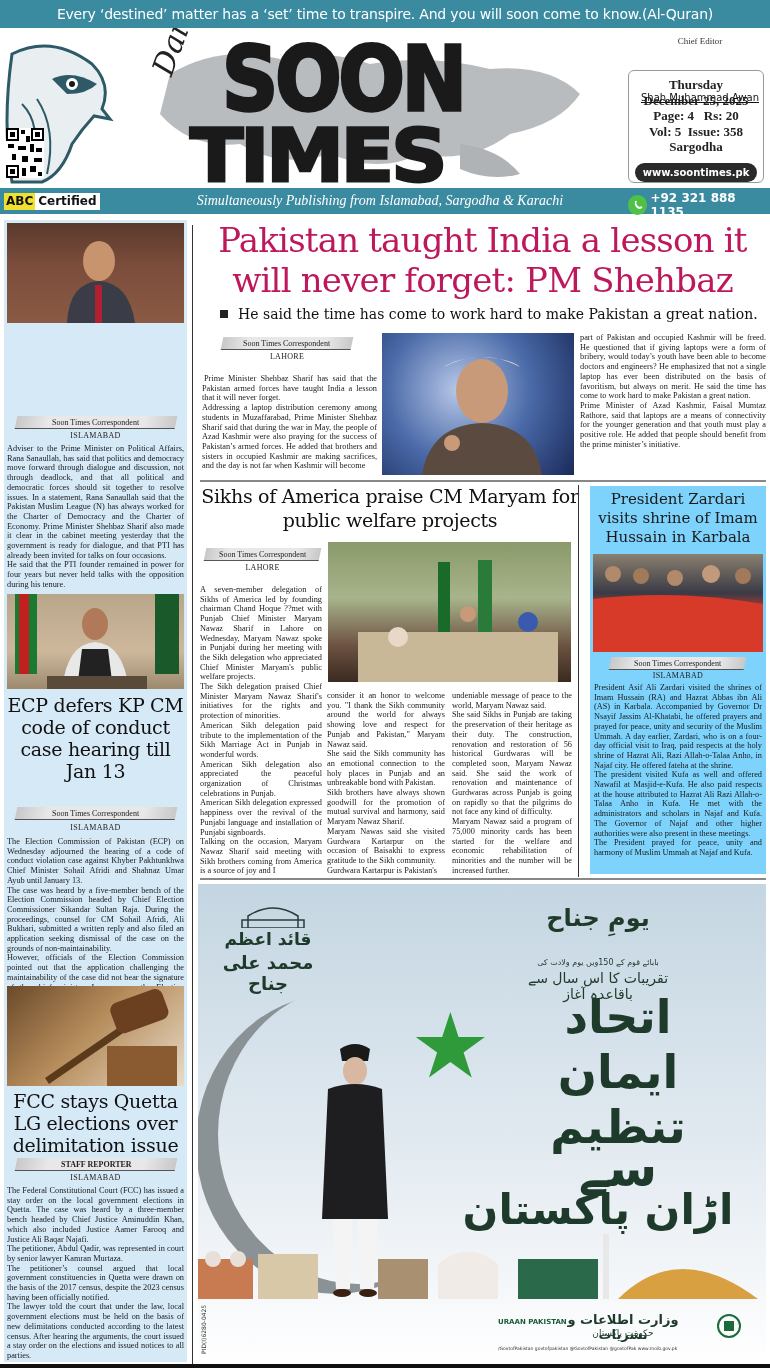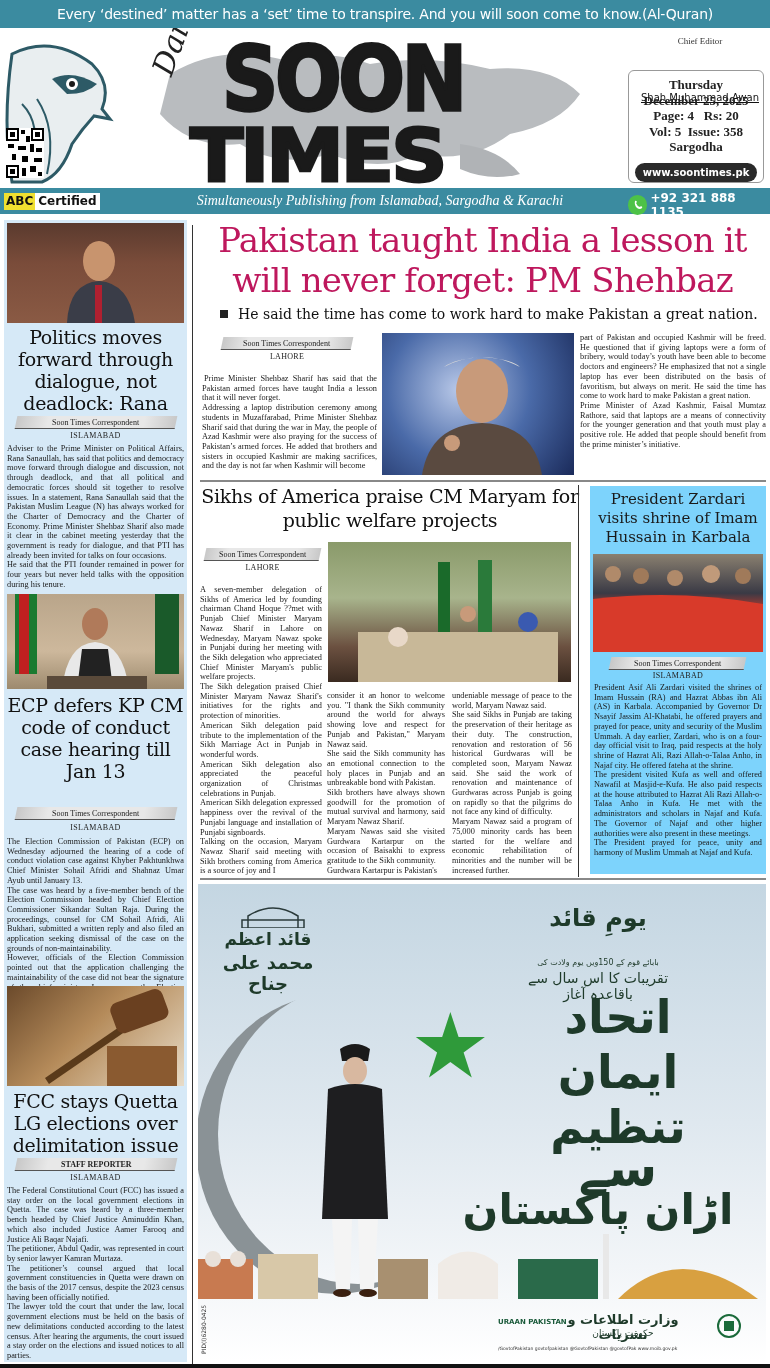--- a/index.html
+++ b/index.html
@@ -160,21 +160,20 @@
 </div>
 
 <div class="left-col">
   <div class="img img-rana">
     <svg width="177" height="100" viewBox="0 0 177 100">
         <ellipse cx="92" cy="38" rx="16" ry="20" fill="#c8946e"></ellipse>
         <path d="M60,100 Q62,60 92,58 Q122,60 128,100 Z" fill="#3a3d48"></path>
         <rect x="88" y="62" width="7" height="38" fill="#b02030"></rect>
       </svg>
   </div>
-  <div class="side-headline" style="top:106px;">Politics moves forward through dialogue, not deadlock: Rana</div>
   <div class="byline" style="top:196px;"><span>Soon Times Correspondent</span></div>
   <div class="dateline" style="left:0;width:183px;top:211px;">ISLAMABAD</div>
   <div class="body-text" style="left:3px;top:224px;width:177px;">
     <p>Adviser to the Prime Minister on Political Affairs, Rana Sanaullah, has said that politics and democracy move forward through dialogue and discussion, not through deadlock, and that all political and democratic forces should sit together to resolve issues. In a statement, Rana Sanaullah said that the Pakistan Muslim League (N) has always worked for the Charter of Democracy and the Charter of Economy. Prime Minister Shehbaz Sharif also made it clear in the cabinet meeting yesterday that the government is ready for dialogue, and that PTI has already been invited for talks on four occasions.</p>
     <p>He said that the PTI founder remained in power for four years but never held talks with the opposition during his tenure.</p>
   </div>
 
   <div class="img img-ecp">
     <svg width="177" height="95" viewBox="0 0 177 95">
         <rect x="8" y="0" width="22" height="80" fill="#1a7a30"></rect>
@@ -297,21 +296,21 @@
 <div class="rule-h" style="left:200px;top:878px;width:566px;"></div>
 
 <div class="ad">
   <svg style="position:absolute;left:40px;top:20px;" width="70" height="24" viewBox="0 0 70 24">
       <path d="M10,24 L10,12 Q35,-4 60,12 L60,24" fill="none" stroke="#2a3a3a" stroke-width="1.5"></path>
       <rect x="4" y="16" width="62" height="8" fill="none" stroke="#2a3a3a" stroke-width="1.5"></rect>
     </svg>
   <div class="ad-urdu" style="left:20px;top:45px;width:100px;font-size:17px;">قائد اعظم</div>
   <div class="ad-urdu" style="left:20px;top:68px;width:100px;font-size:18px;">محمد علی جناح</div>
 
-  <div class="ad-urdu" style="left:330px;top:20px;width:140px;font-size:24px;">یومِ قائد</div>
+  <div class="ad-urdu" style="left:330px;top:20px;width:140px;font-size:24px;">یومِ جناح</div>
   <div class="ad-urdu" style="left:320px;top:74px;width:160px;font-size:8px;font-weight:normal;">بابائے قوم کے 150ویں یوم ولادت کی</div>
   <div class="ad-urdu" style="left:320px;top:86px;width:160px;font-size:14px;font-weight:normal;">تقریبات کا اس سال سے باقاعدہ آغاز</div>
 
   <div class="ad-urdu" style="left:340px;top:105px;width:160px;font-size:46px;line-height:56px;">اتحاد</div>
   <div class="ad-urdu" style="left:340px;top:160px;width:160px;font-size:46px;line-height:56px;">ایمان</div>
   <div class="ad-urdu" style="left:340px;top:215px;width:160px;font-size:46px;line-height:56px;">تنظیم</div>
   <div class="ad-urdu" style="left:340px;top:262px;width:160px;font-size:50px;line-height:46px;">سے</div>
   <div class="ad-urdu" style="left:260px;top:300px;width:280px;font-size:42px;line-height:52px;">اڑان پاکستان</div>
 
   <div class="ad-crescent"></div>

